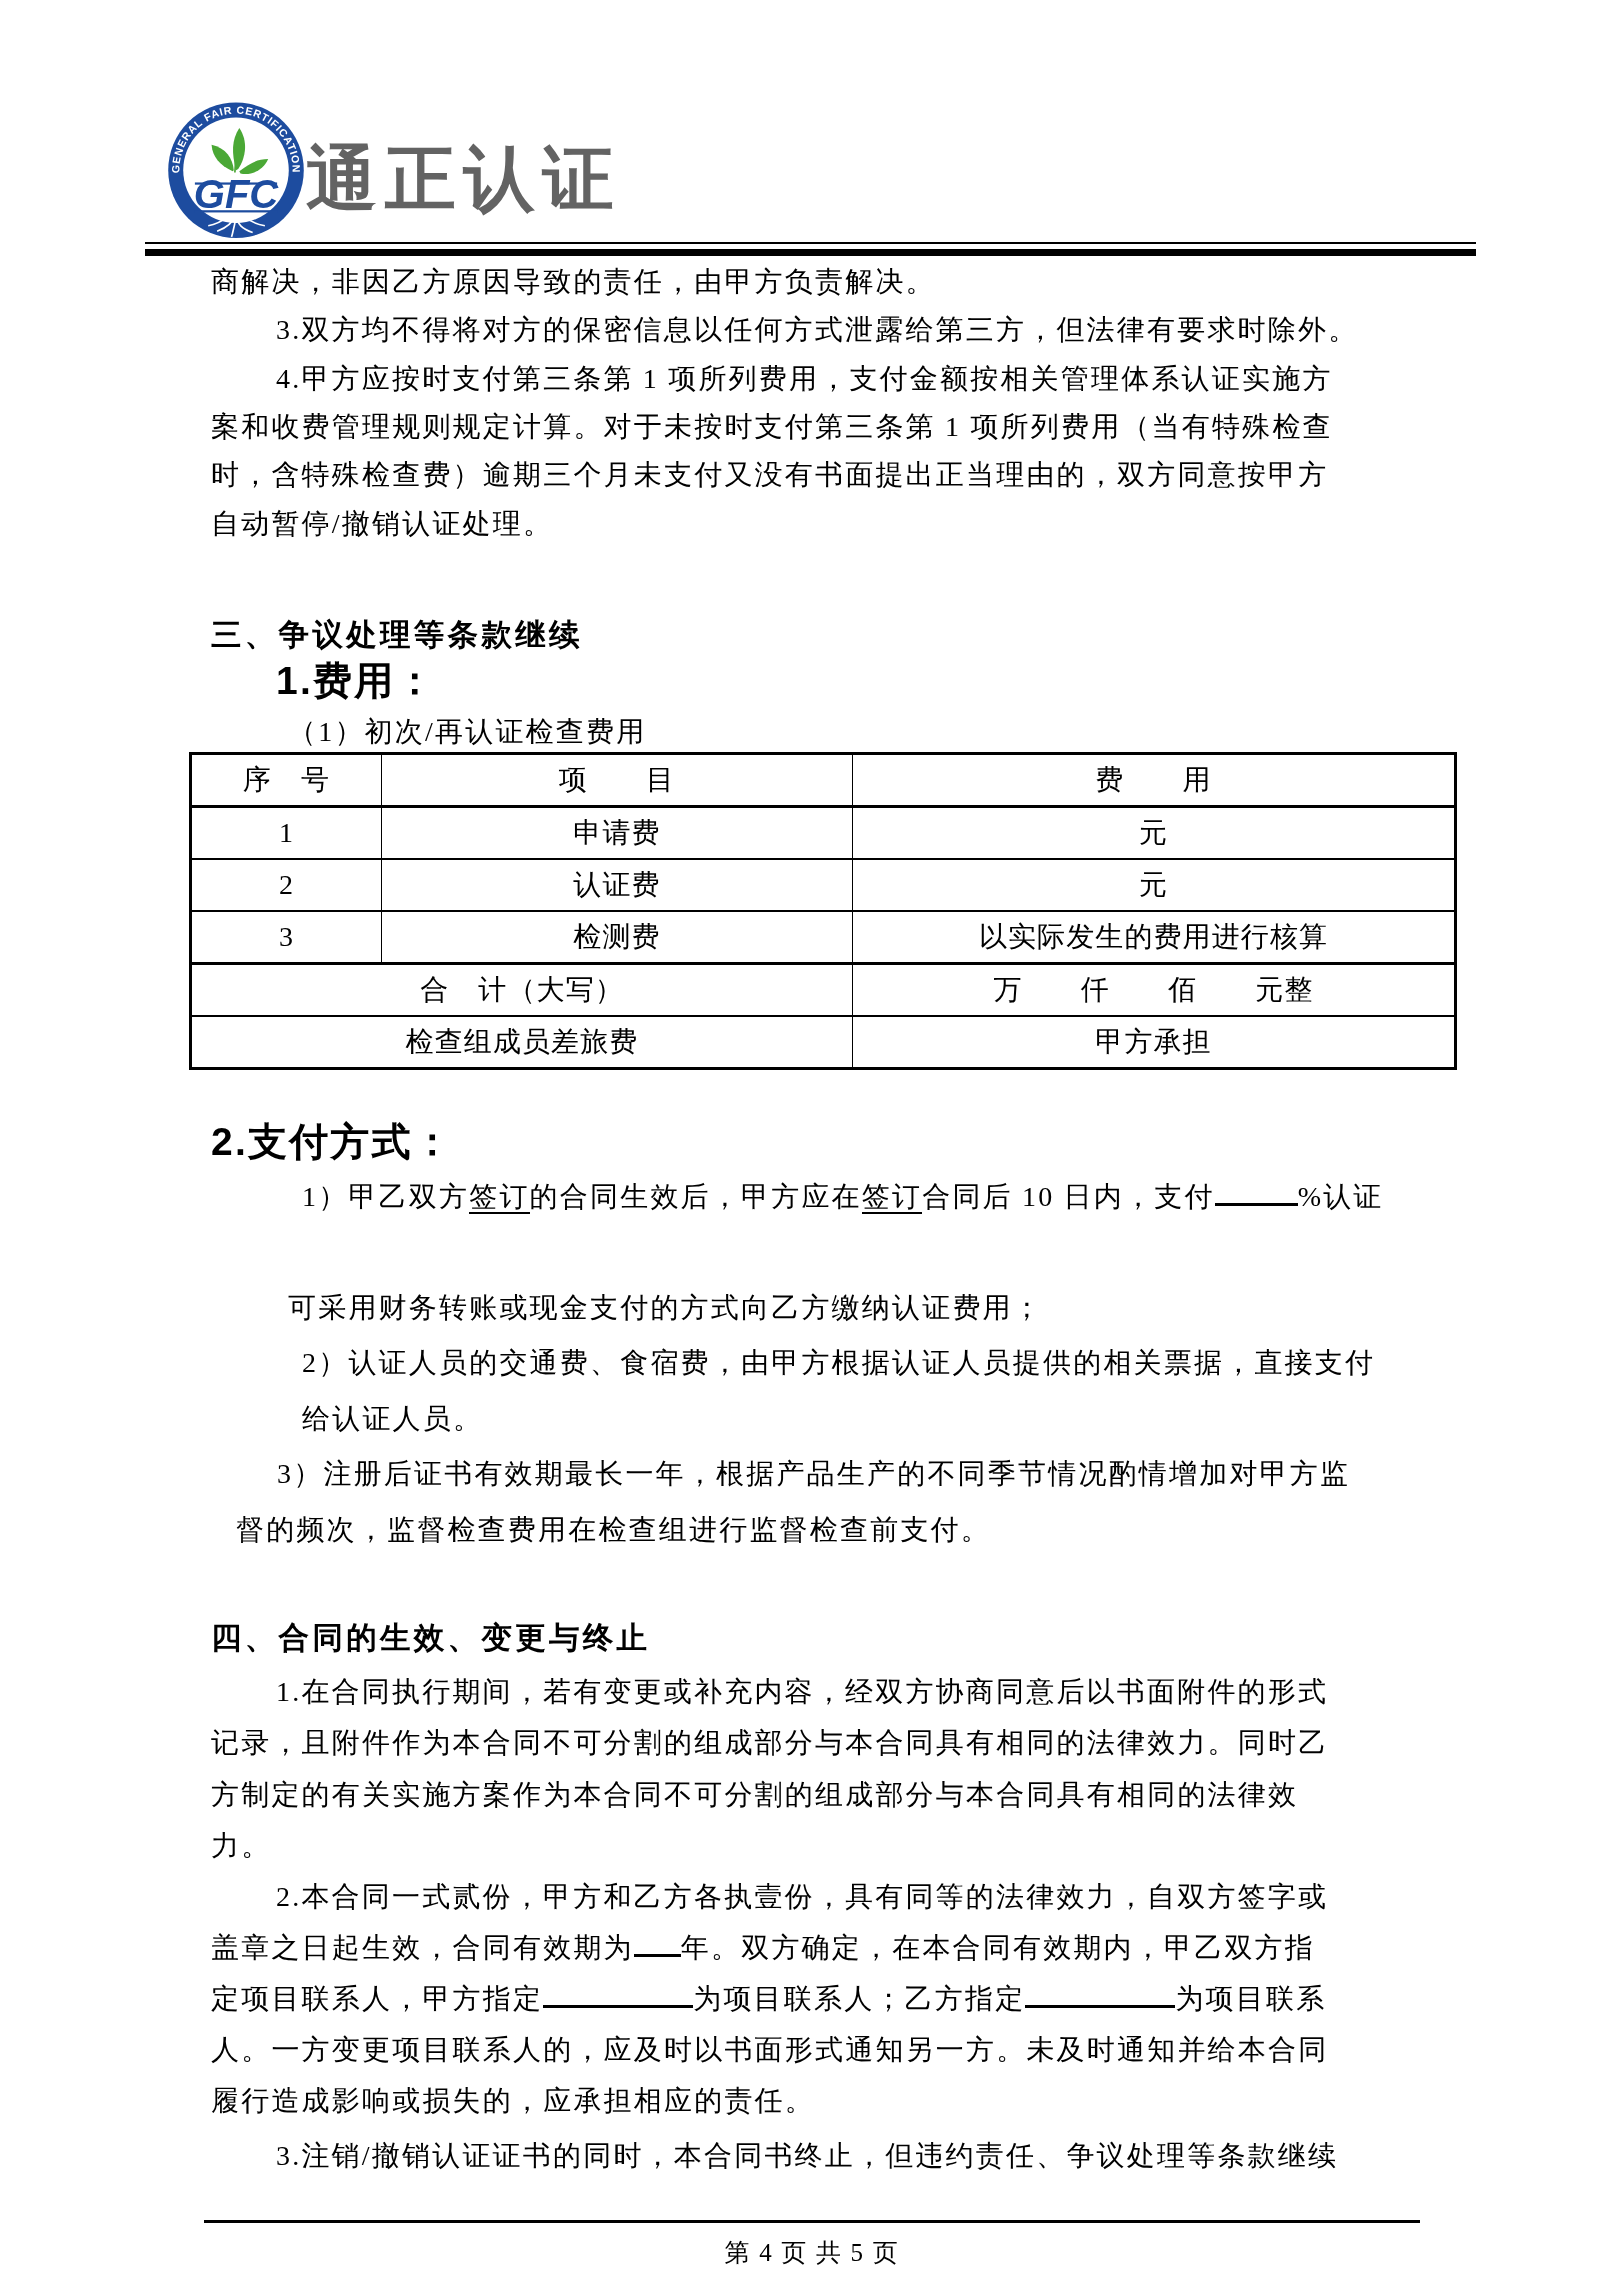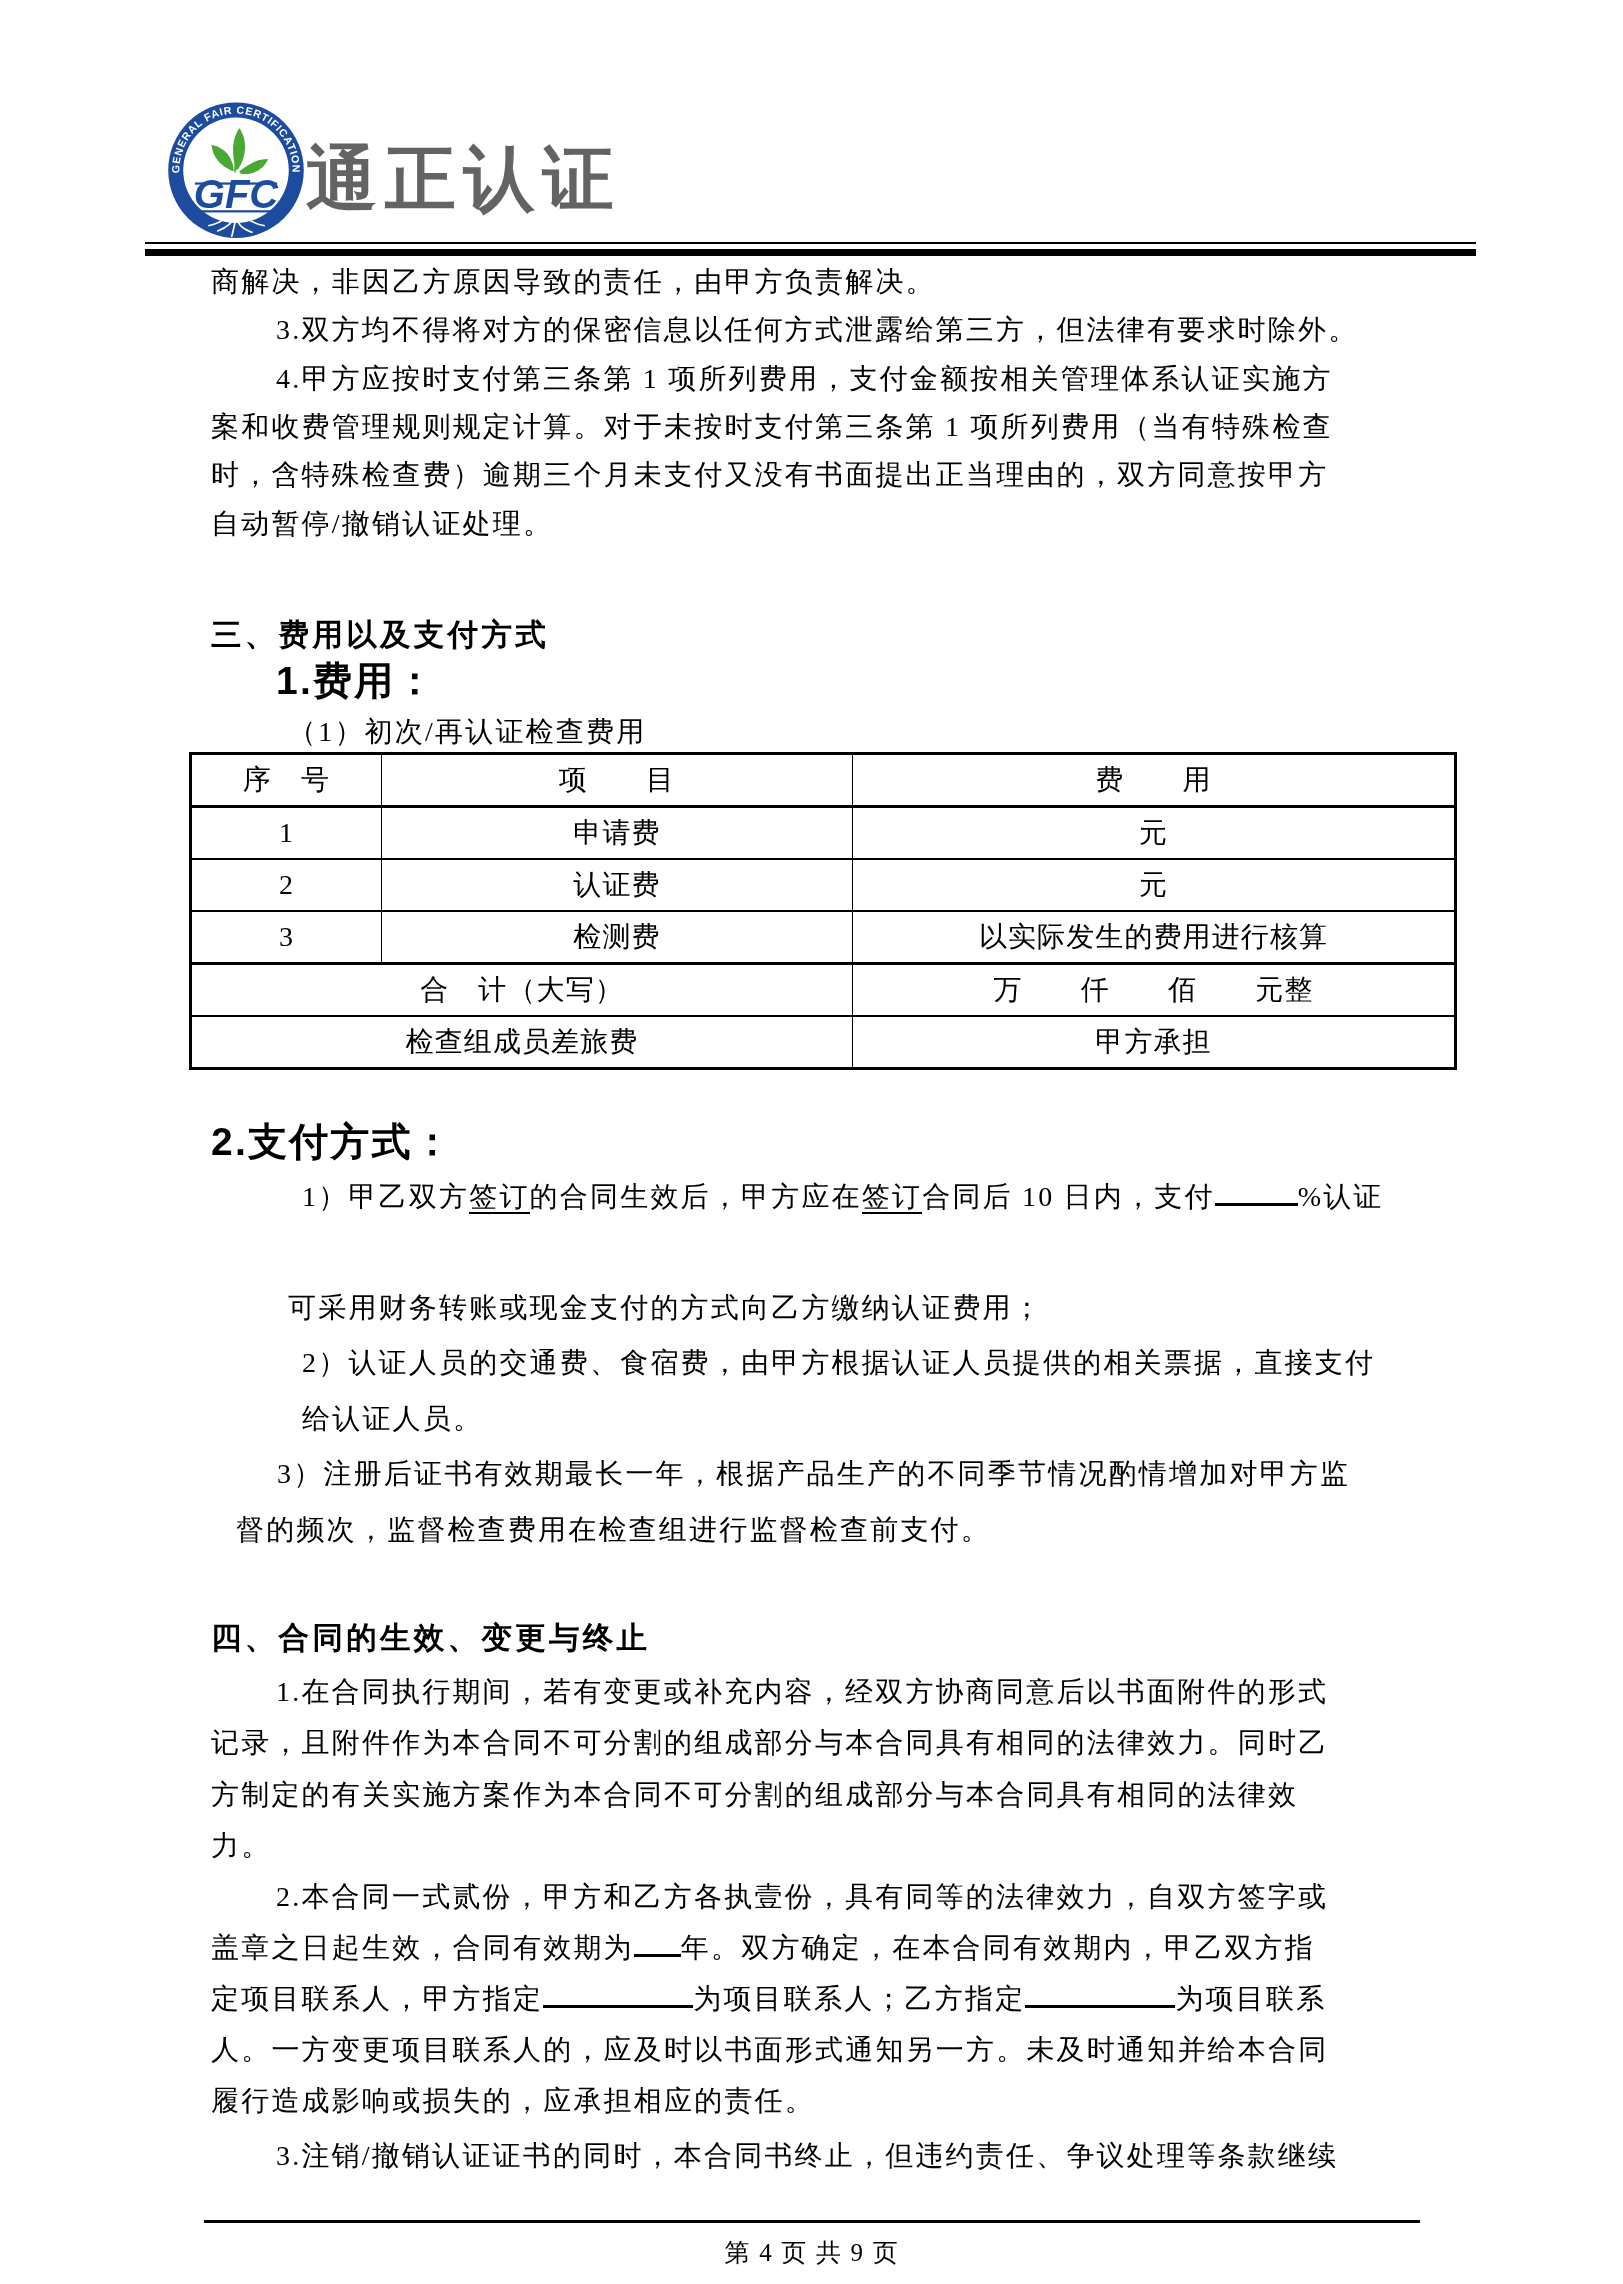--- a/index.html
+++ b/index.html
@@ -110,21 +110,21 @@
   <div class="rule-thin"></div>
   <div class="rule-thick"></div>
 
   <div class="line" style="left:211px;top:265px;">商解决，非因乙方原因导致的责任，由甲方负责解决。</div>
   <div class="line" style="left:276px;top:313px;">3.双方均不得将对方的保密信息以任何方式泄露给第三方，但法律有要求时除外。</div>
   <div class="line" style="left:276px;top:362px;">4.甲方应按时支付第三条第 1 项所列费用，支付金额按相关管理体系认证实施方</div>
   <div class="line" style="left:211px;top:410px;">案和收费管理规则规定计算。对于未按时支付第三条第 1 项所列费用（当有特殊检查</div>
   <div class="line" style="left:211px;top:458px;">时，含特殊检查费）逾期三个月未支付又没有书面提出正当理由的，双方同意按甲方</div>
   <div class="line" style="left:211px;top:507px;">自动暂停/撤销认证处理。</div>
 
-  <div class="line h" style="left:211px;top:617px;">三、费用以及支付方式</div>
+  <div class="line h" style="left:211px;top:617px;">三、争议处理等条款继续</div>
   <div class="line hs" style="left:276px;top:664px;">1.费用：</div>
   <div class="line" style="left:288px;top:715px;">（1）初次/再认证检查费用</div>
 
   <table id="fee-table">
     <tbody>
       <tr class="hdr">
         <td class="col1">序　号</td>
         <td class="col2">项　　目</td>
         <td class="col3">费　　用</td>
       </tr>
@@ -178,16 +178,16 @@
   </div>
   <div class="line" style="left:211px;top:1982px;">
     <span>定项目联系人，甲方指定</span><span class="blank w270"></span><span>为项目联系人；乙方指定</span><span class="blank w270"></span><span>为项目联系</span>
   </div>
 
   <div class="line" style="left:211px;top:2033px;">人。一方变更项目联系人的，应及时以书面形式通知另一方。未及时通知并给本合同</div>
   <div class="line" style="left:211px;top:2084px;">履行造成影响或损失的，应承担相应的责任。</div>
   <div class="line" style="left:276px;top:2139px;">3.注销/撤销认证证书的同时，本合同书终止，但违约责任、争议处理等条款继续</div>
 
   <div id="footer-rule"></div>
-  <div id="footer-text">第 4 页 共 9 页</div>
+  <div id="footer-text">第 4 页 共 5 页</div>
 
 </div>
 
 
 </body></html>

